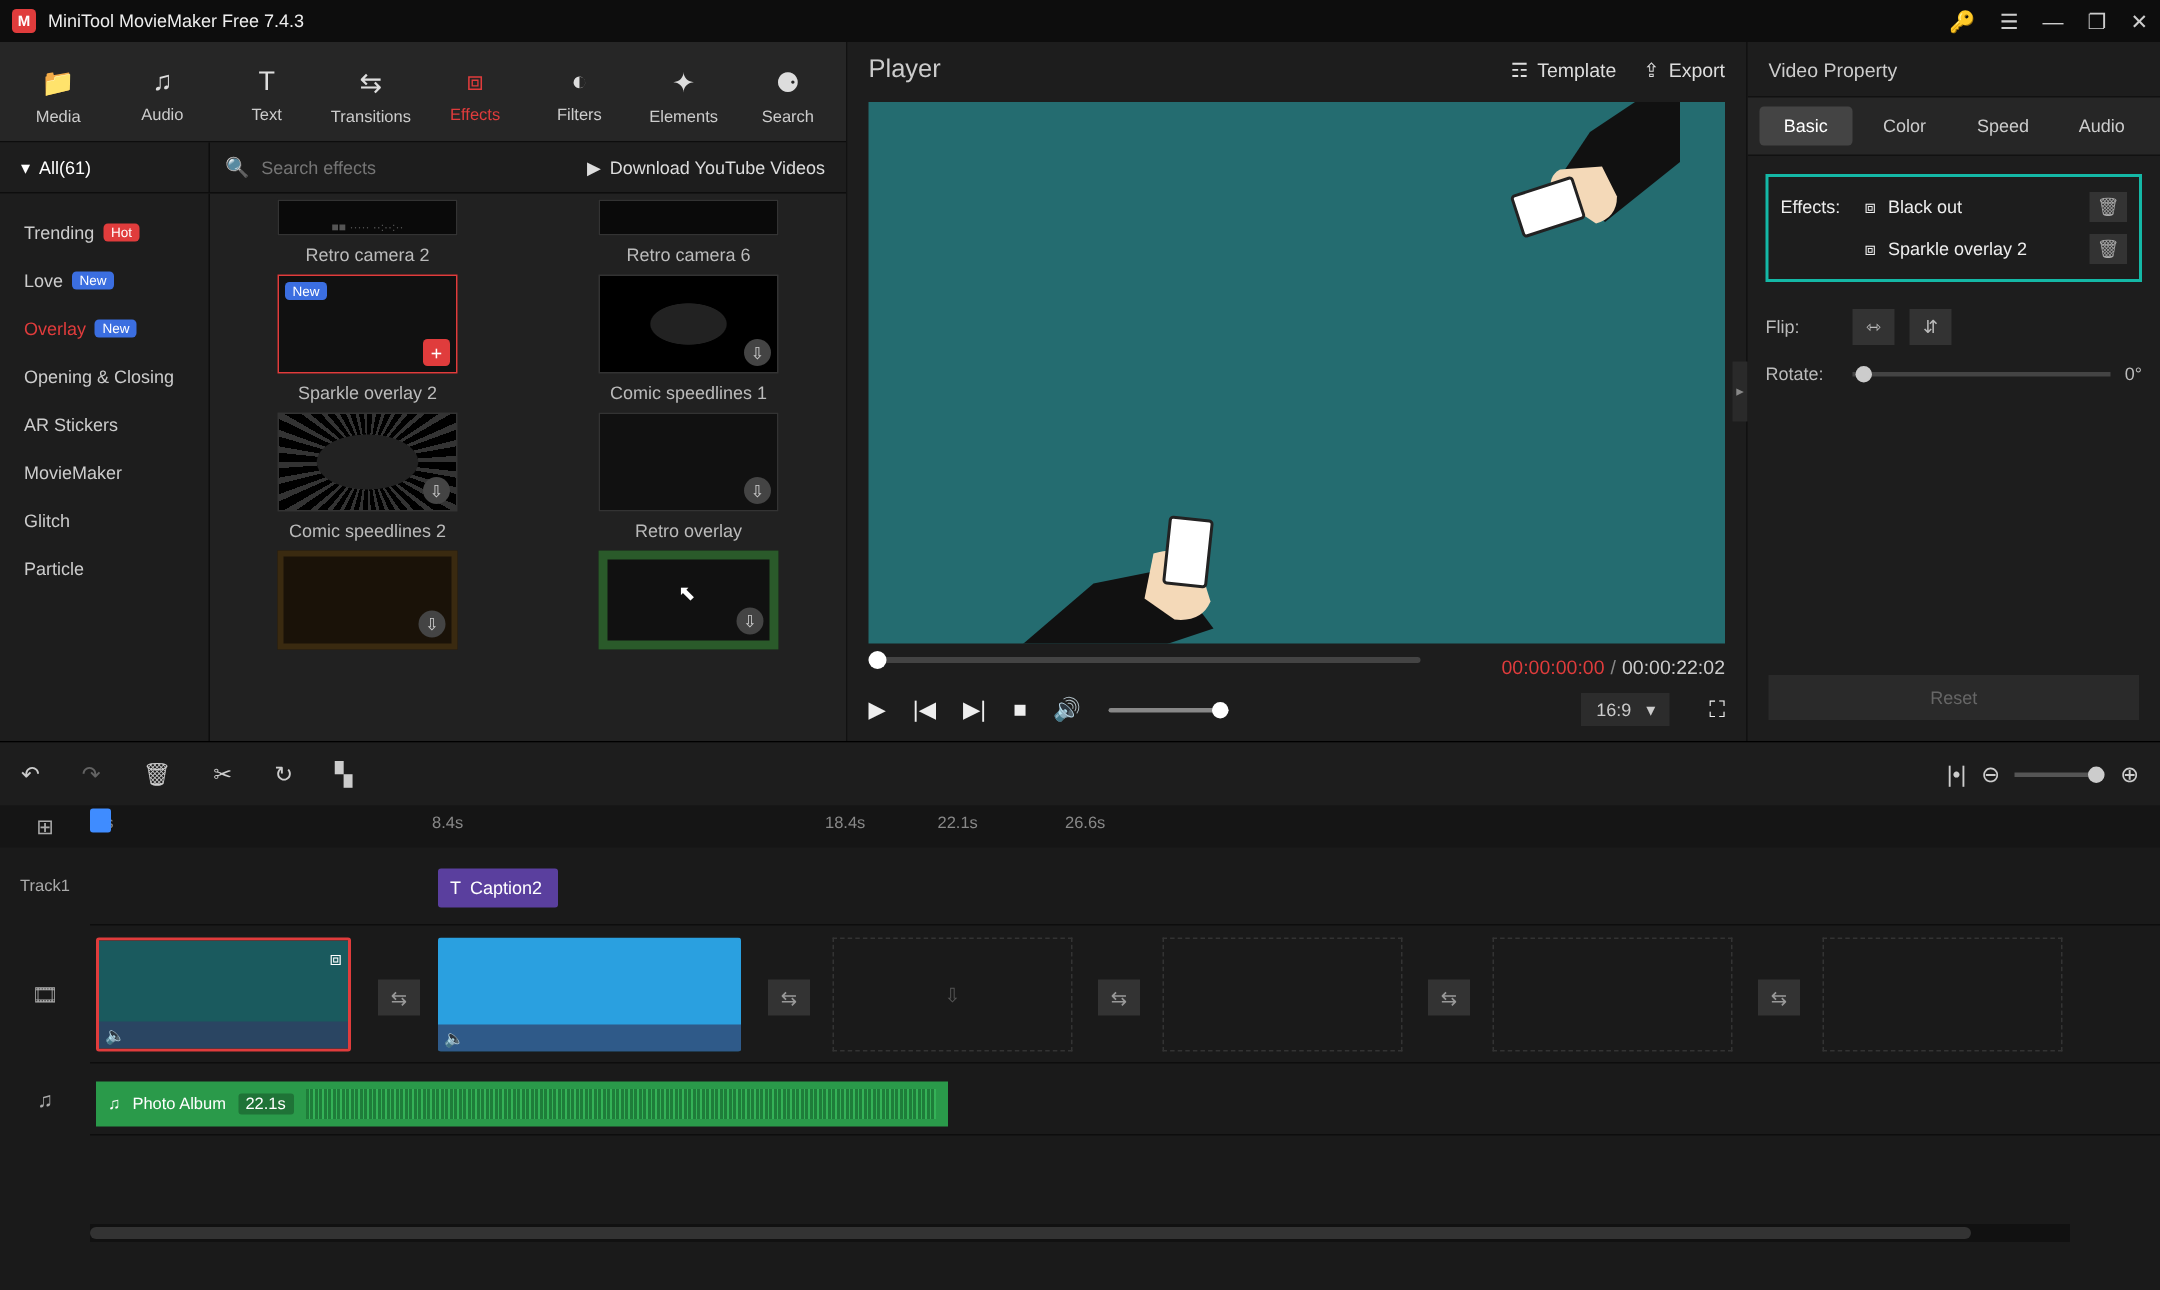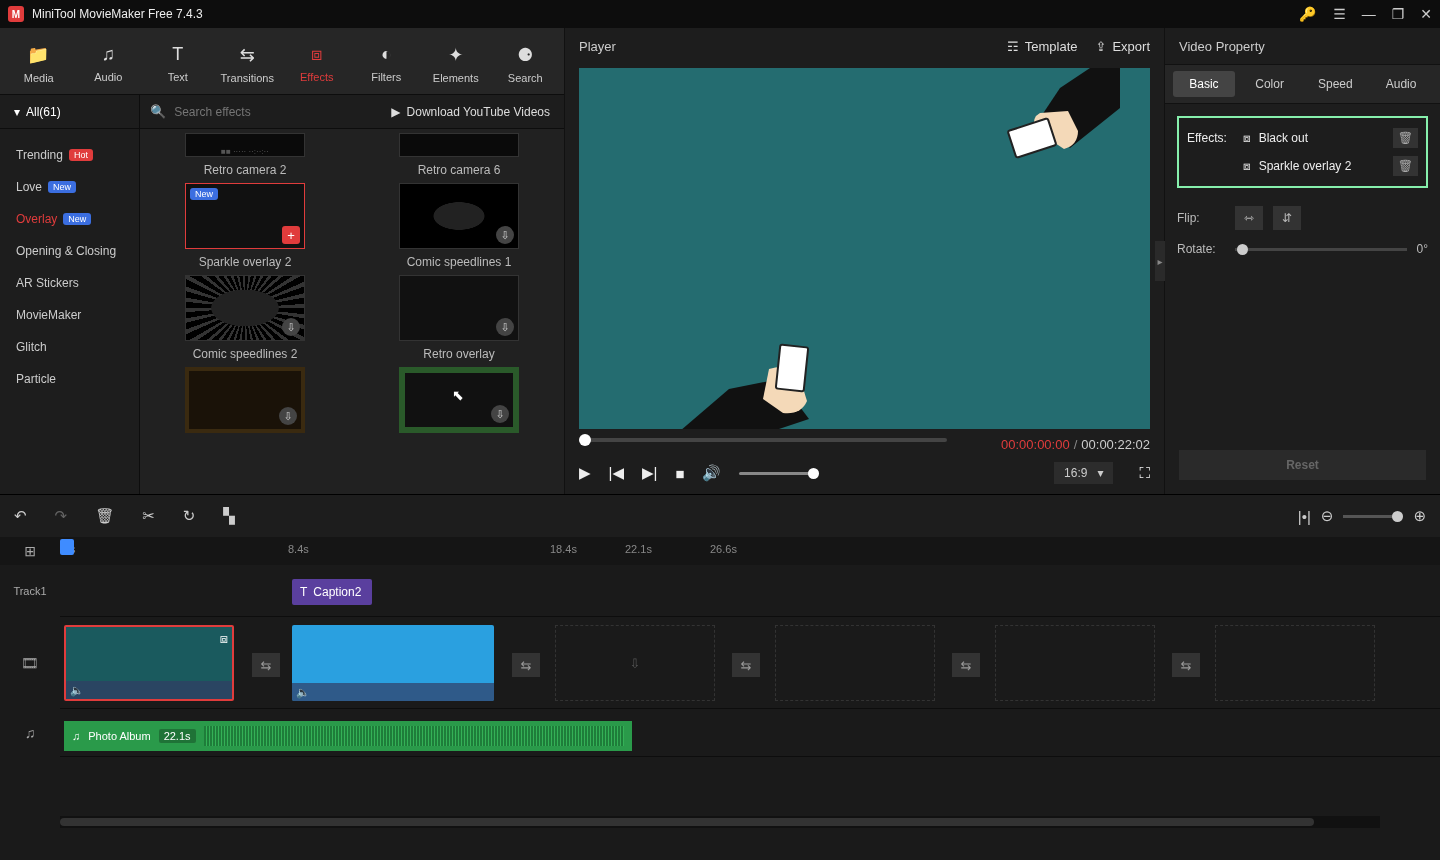--- a/index.html
+++ b/index.html
@@ -39,21 +39,21 @@
 .thumb-img { width: 120px; height: 66px; background: #111; border: 1px solid #333; position: relative; display:flex; align-items:center; justify-content:center; overflow:hidden;}
 .thumb-img.sel { border: 1px solid #e03c3c; }
 .thumb-caption { font-size: 12px; color: #bbb; }
 .thumb-dl { position: absolute; right: 4px; bottom: 4px; width: 18px; height: 18px; background: #444; border-radius: 9px; display:flex;align-items:center;justify-content:center;font-size:11px;}
 .thumb-add { position: absolute; right: 4px; bottom: 4px; width: 18px; height: 18px; background: #e03c3c; border-radius: 3px; display:flex;align-items:center;justify-content:center;font-size:13px; color:#fff;}
 .thumb-new { position:absolute; left:4px; top:4px; }
 .half-thumb { width:120px; height:24px; background:#0a0a0a; border:1px solid #333; position:relative; display:flex; align-items:flex-end; justify-content:center; color:#555; font-size:8px;}
 
 .player-panel { flex: 1; background: #1d1d1d; display: flex; flex-direction: column; border-right:1px solid #111; padding: 0 6px;}
 .player-header { height: 36px; display: flex; align-items: center; padding: 0 8px; }
-.ph-title { color: #ccc; font-size: 13px; }
+.ph-title { color: #ccc; font-size: 17px; }
 .ph-right { margin-left: auto; display: flex; gap: 18px; }
 .ph-btn { display: flex; align-items: center; gap: 6px; color: #ddd; cursor: pointer; font-size: 13px;}
 .video-area { flex: 1; margin: 4px 8px 0; background: #246c70; position:relative; overflow:hidden;}
 .playback-bar { padding: 8px 8px 4px; }
 .seek { height: 4px; background: #444; border-radius: 2px; position: relative; margin-bottom: 10px;}
 .seek-handle { position: absolute; left: 0; top: -4px; width: 12px; height: 12px; background: #fff; border-radius: 6px; }
 .time-row { display:flex; align-items:center;margin-left:44px; }
 .time-cur { color:#e03c3c; }
 .time-total { color:#ccc; }
 .controls-row { display: flex; align-items: center; gap: 18px; padding: 6px 8px 10px;}
@@ -62,27 +62,27 @@
 .vol-slider .knob{ position:absolute; right:0; top:-4px; width:11px;height:11px;background:#fff;border-radius:6px;}
 .aspect { margin-left:auto; background:#2c2c2c; padding:4px 10px; font-size:12px; display:flex; gap:10px; align-items:center;}
 
 .props-panel { width: 275px; background: #1d1d1d; display:flex; flex-direction:column; padding:0 0 10px; }
 .props-header { height:36px; display:flex; align-items:center; padding:0 14px; font-size:13px; color:#ccc;}
 .prop-tabs { display:flex; background:#262626; padding:6px 8px; gap:4px; border-top:1px solid #111; border-bottom:1px solid #111;}
 .prop-tab { flex:1; text-align:center; padding:6px 4px; font-size:12px; color:#ccc; cursor:pointer;}
 .prop-tab.active { background:#444; border-radius:3px; color:#fff;}
 .prop-body { padding: 12px 12px; flex:1;}
 .prop-row { display:flex; align-items:center; padding:6px 0; font-size:12px; color:#bbb; gap:10px;}
-.effects-box { border:2px solid #86efac; padding:6px 8px; margin-bottom:12px;}
+.effects-box { border:2px solid #14b8a6; padding:6px 8px; margin-bottom:12px;}
 .eff-row { display:flex; align-items:center; gap:8px; padding:4px 0; font-size:12px; color:#eee;}
 .eff-row .trash { margin-left:auto; font-size:12px; color:#aaa; cursor:pointer; background:#333; padding:3px 5px;}
 .flip-btn { width:28px; height:24px; background:#333; display:flex;align-items:center;justify-content:center; font-size:12px;}
 .rotate-slider { flex:1; height:3px; background:#444; position:relative;}
 .rotate-slider .knob{position:absolute;left:2px;top:-4px;width:11px;height:11px;background:#ccc;border-radius:6px;}
-.reset-btn { margin:auto 14px 4px; padding:8px; text-align:center; background:#2a2a2a; color:#666; font-size:12px;font-weight:bold;}
+.reset-btn { margin:auto 14px 4px; padding:8px; text-align:center; background:#2a2a2a; color:#666; font-size:12px;}
 
 .timeline-area { height: 338px; background: #1a1a1a; display:flex; flex-direction:column; border-top:1px solid #000;}
 .tl-toolbar { height:42px; display:flex; align-items:center; padding:0 14px; gap:28px; background:#1d1d1d;}
 .tl-tool { color:#ccc; font-size:15px; cursor:pointer;}
 .tl-zoom { margin-left:auto; display:flex; align-items:center; gap:10px;}
 .zoom-track{width:60px;height:3px;background:#555;position:relative;}
 .zoom-track .knob{position:absolute;right:0;top:-4px;width:11px;height:11px;background:#ccc;border-radius:6px;}
 .tl-ruler-row { height:28px; display:flex; background:#151515;}
 .tl-left-col { width:60px; display:flex; align-items:center; justify-content:center; color:#aaa; font-size:14px;}
 .tl-ruler { flex:1; position:relative; color:#888; font-size:11px;}

